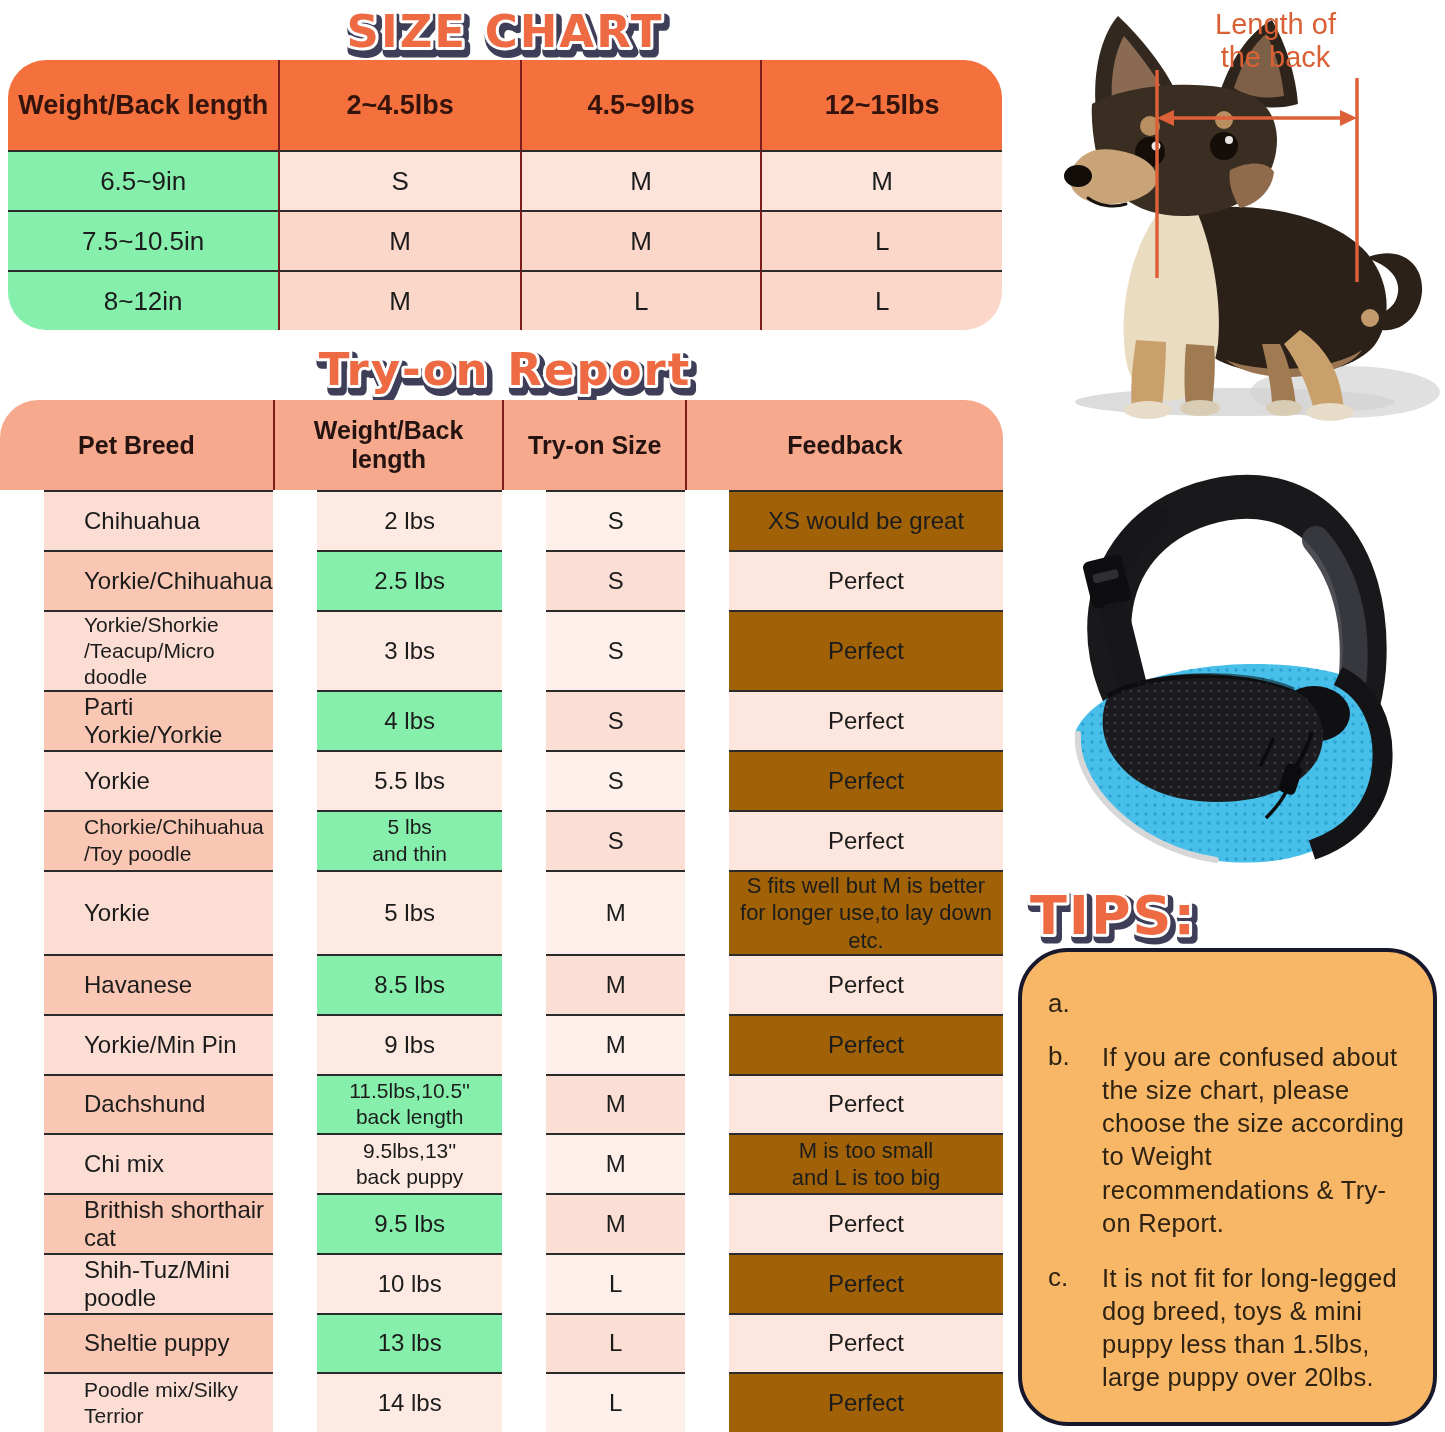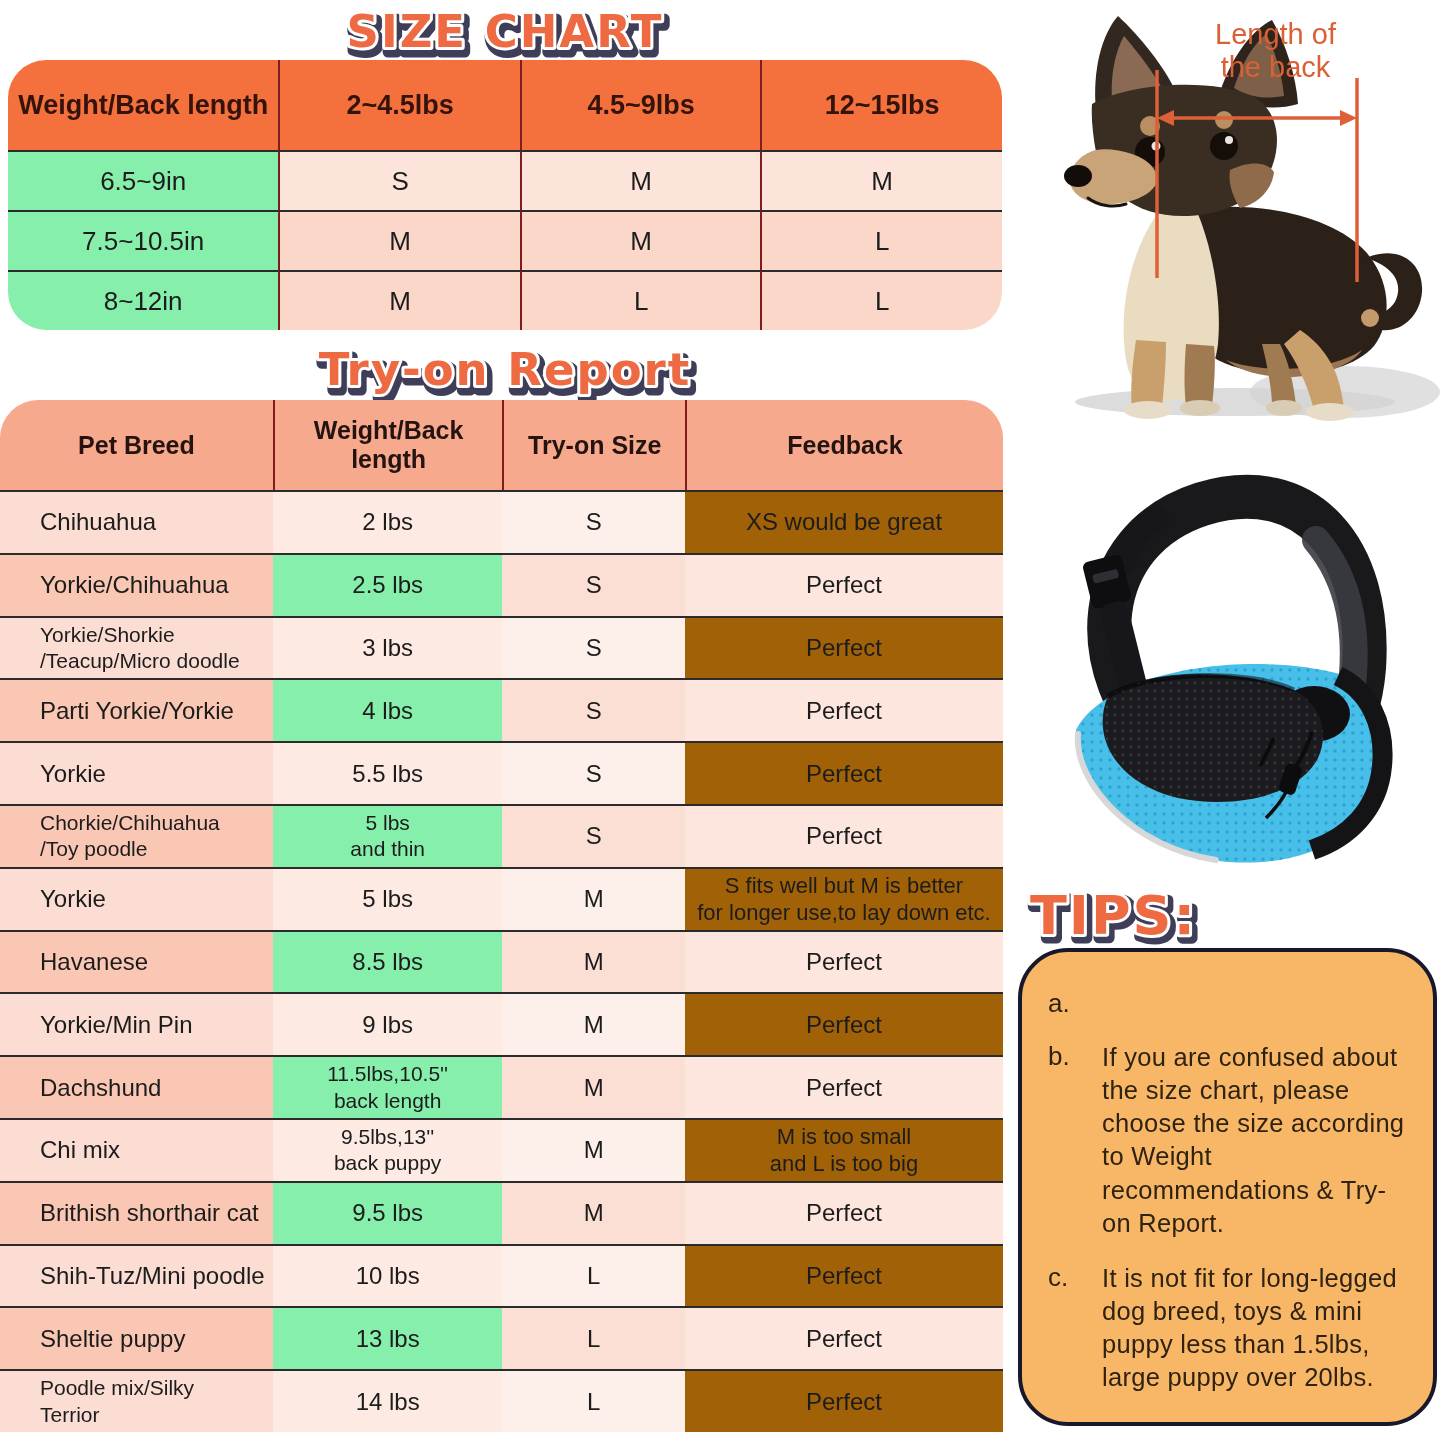--- a/index.html
+++ b/index.html
@@ -32,33 +32,33 @@
   .vb{border-left:2px solid #7f1d1d;}
   .ht{border-top:2px solid #2B2B2B;}
 
   
   .tr-table{position:absolute;left:0;top:400px;width:1003px;height:1032px;
     display:grid;grid-template-columns:27.2% 22.9% 18.2% 31.7%;
     grid-template-rows:90px repeat(15,1fr);
     border-radius:38px 38px 0 0;overflow:hidden;}
   .t-head,.t-row{display:contents;}
   .trh{background:#F6A98C;font-weight:bold;font-size:25px;color:#241310;}
-  .t-row .cell{font-size:24px;}
+  .t-row .cell{font-size:24px;margin-left:44px;}
   .breed{justify-content:flex-start;text-align:left;padding-left:40px;}
   .small{font-size:21px !important;line-height:1.25;}
   .fsmall{font-size:22px !important;line-height:1.25;}
   .odd  .tc0{background:#FBDDD3;} .even .tc0{background:#F9C7B3;}
   .odd  .tc1{background:#FDEAE3;} .even .tc1{background:#86efac;}
   .odd  .tc2{background:#FDF0EB;} .even .tc2{background:#FCDFD4;}
   .odd  .tc3{background:#a16207;} .even .tc3{background:#FCE6DD;}
 
   
   .dog-fig{position:absolute;left:1000px;top:0;width:445px;height:430px;}
   .dog-fig svg{position:absolute;inset:0;}
-  .dog-note{position:absolute;left:188px;top:18px;width:175px;text-align:center;
+  .dog-note{position:absolute;left:188px;top:8px;width:175px;text-align:center;
     font-size:29px;line-height:1.15;color:#D96135;white-space:pre-line;}
 
   
   .bag-fig{position:absolute;left:1012px;top:432px;width:418px;height:460px;}
 
   
   .tips-box{position:absolute;left:1018px;top:948px;width:419px;height:478px;
     box-sizing:border-box;background:#F8B766;border:4px solid #18182C;
     border-radius:50px;padding:36px 20px 8px 26px;}
   .tip-item{display:grid;grid-template-columns:54px 1fr;margin-bottom:22px;color:#2E2212;}

